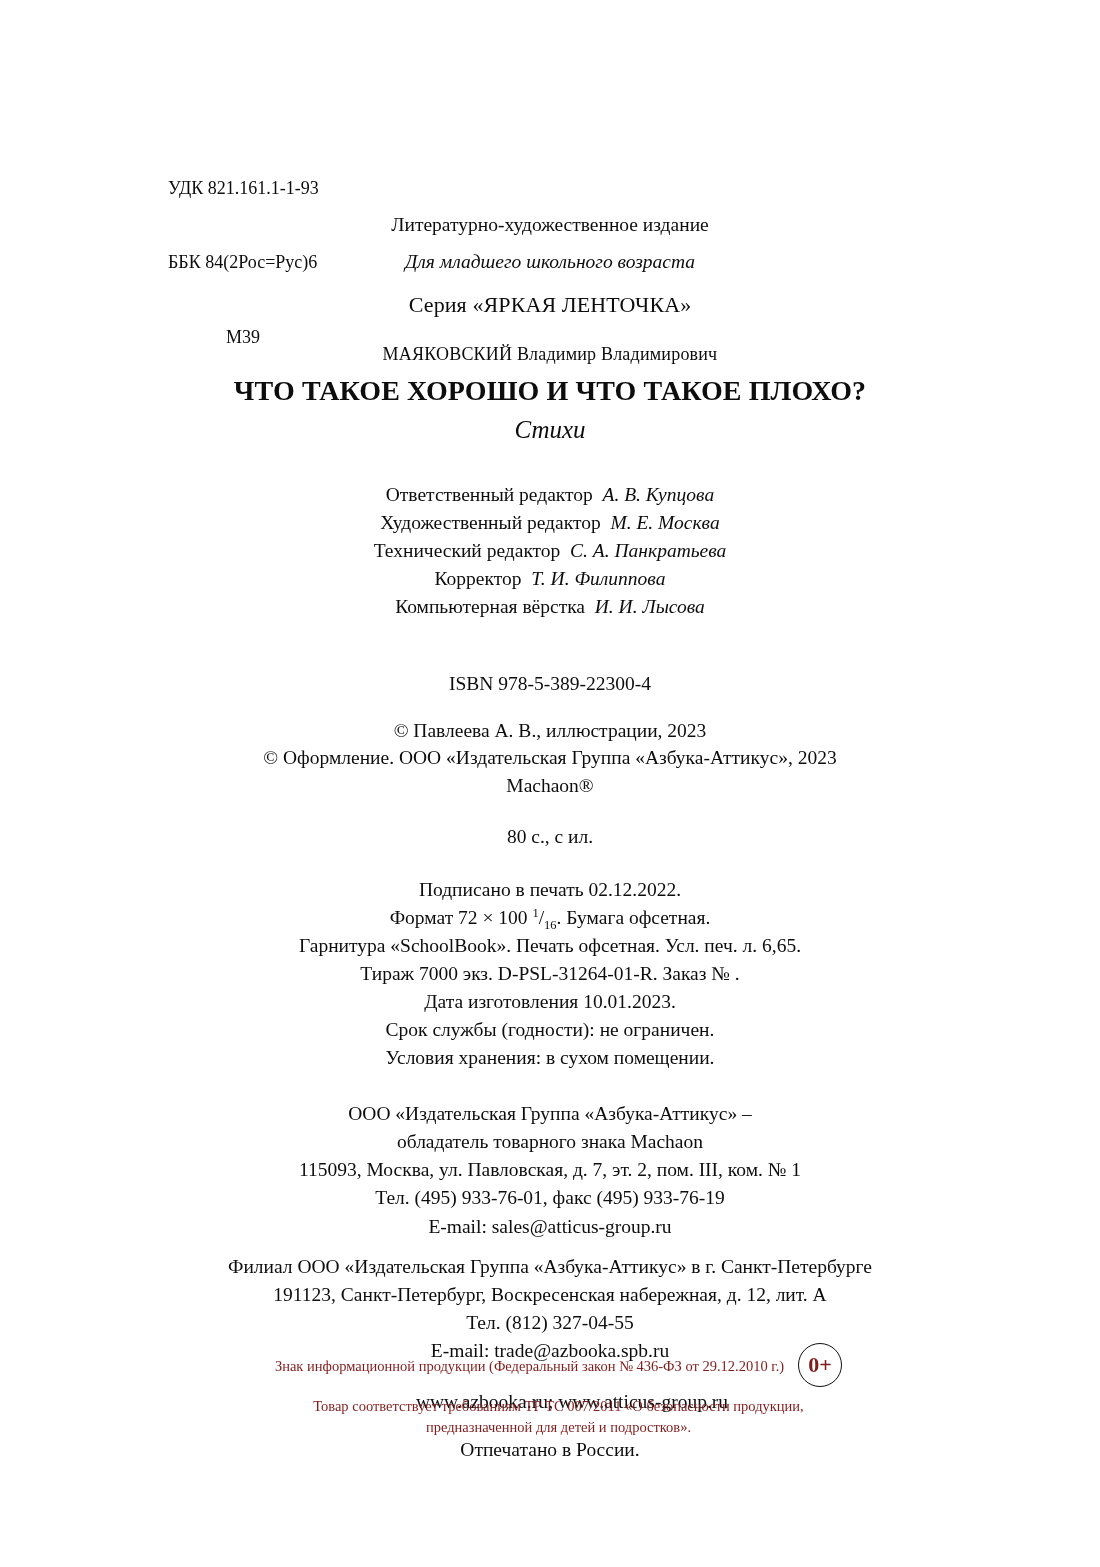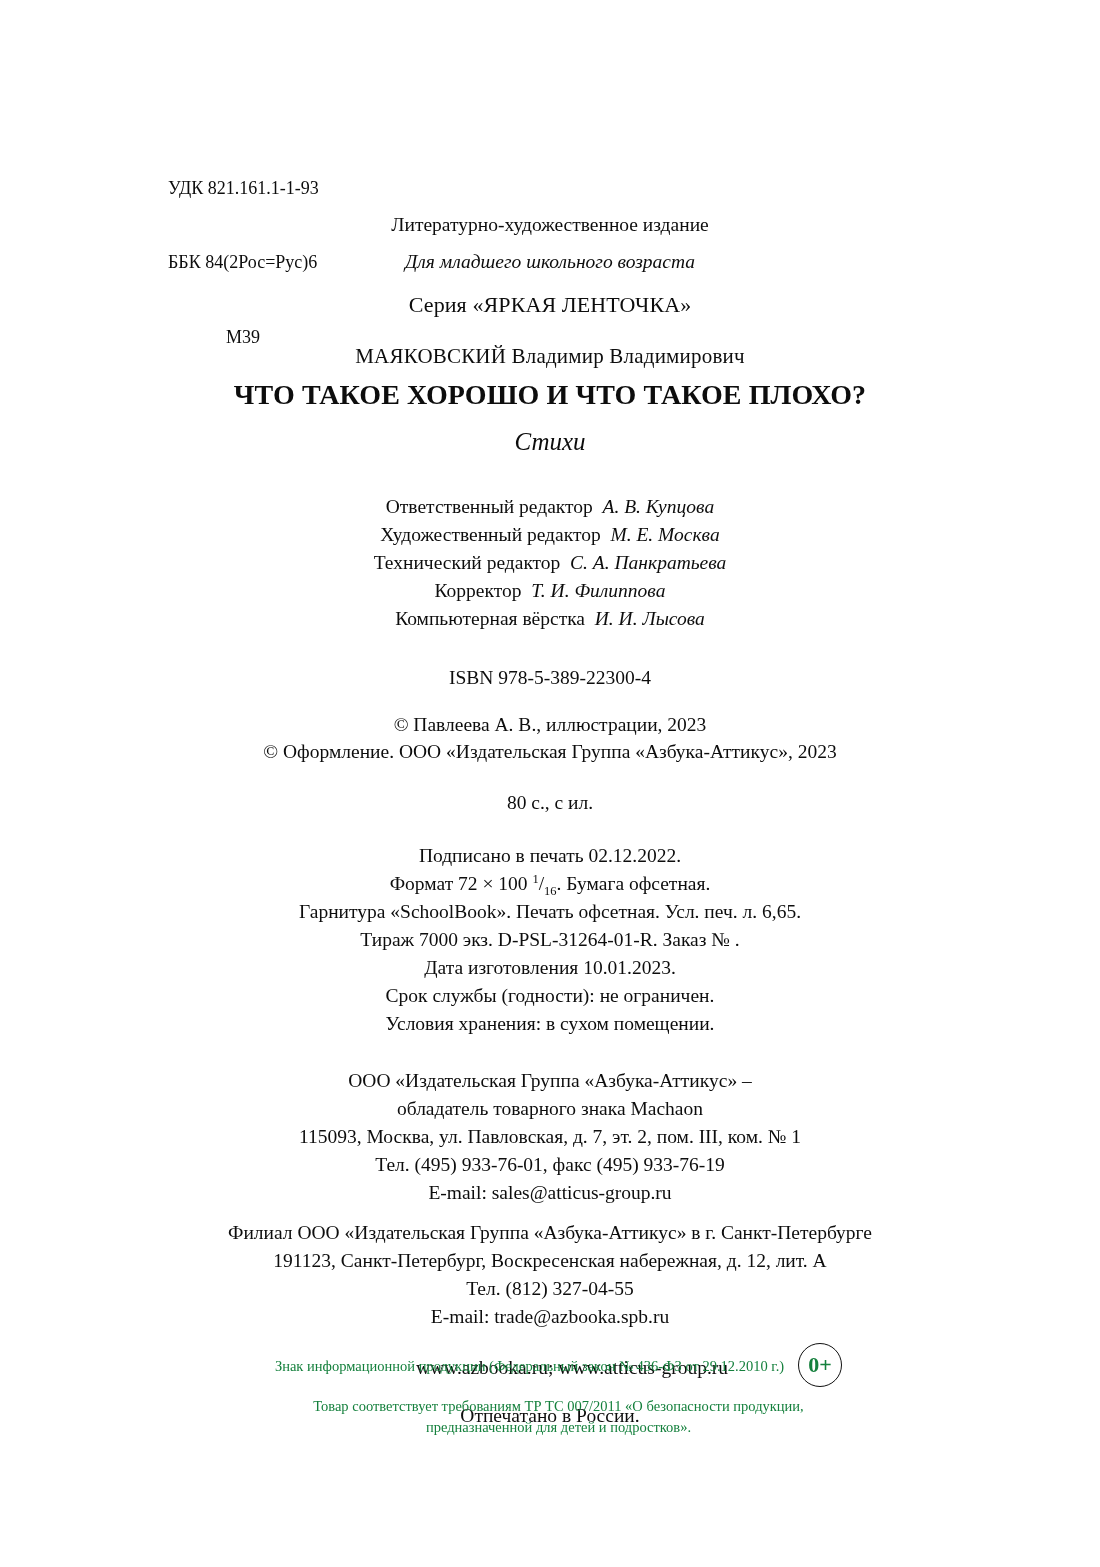--- a/index.html
+++ b/index.html
@@ -51,46 +51,46 @@
     font-size: 19.5px;
     font-style: italic;
     margin-top: 12px;
   }
   .t-series {
     font-size: 22px;
     margin-top: 19px;
     letter-spacing: 0.1px;
   }
   .t-author {
-    font-size: 21px;
+    font-size: 18px;
     margin-top: 26px;
     letter-spacing: 0.2px;
   }
   .t-title {
     font-size: 28px;
     font-weight: bold;
     margin-top: 10px;
     letter-spacing: 0.1px;
   }
   .t-subtitle {
     font-size: 25px;
     font-style: italic;
-    margin-top: 17px;
+    margin-top: 9px;
   }
 
   .staff {
     margin-top: 37px;
     font-size: 19.5px;
     line-height: 1.43;
   }
   .staff .role { font-style: normal; }
   .staff .person { font-style: italic; }
 
   .isbn {
-    margin-top: 34px;
+    margin-top: 52px;
     font-size: 19.5px;
   }
   .copyright {
     margin-top: 22px;
     font-size: 19.5px;
     line-height: 1.42;
   }
   .pages-note {
     margin-top: 26px;
     font-size: 19.5px;
@@ -130,21 +130,21 @@
 
   
   .footer {
     position: absolute;
     left: 17px;
     right: 0;
     bottom: 128px;
     text-align: center;
     font-size: 14.5px;
     line-height: 1.5;
-    color: #15803d;
+    color: #7f1d1d;
   }
   .footer .fline { display: block; }
   .age-badge {
     display: inline-block;
     width: 42px;
     height: 42px;
     border: 1.6px solid #111;
     border-radius: 50%;
     font-size: 22px;
     font-weight: bold;
@@ -206,20 +206,21 @@
         <span class="role">Компьютерная вёрстка</span>
         <span>&nbsp;</span><span class="person">И. И. Лысова</span>
       </div>
     </div>
 
     <div class="isbn">ISBN 978-5-389-22300-4</div>
 
     <div class="copyright">
       <span class="ln">© Павлеева А. В., иллюстрации, 2023</span>
       <span class="ln">© Оформление. ООО «Издательская Группа «Азбука-Аттикус», 2023</span>
+      <span class="ln">Machaon®</span>
     </div>
 
     <div class="pages-note">80 с., с ил.</div>
 
     <div class="print-block">
       <span class="ln">Подписано в печать 02.12.2022.</span>
       <span class="ln frac"><span>Формат 72 × 100 </span><sup>1</sup>/<sub>16</sub><span>. Бумага офсетная.</span></span>
       <span class="ln">Гарнитура «SchoolBook». Печать офсетная. Усл. печ. л. 6,65.</span>
       <span class="ln">Тираж 7000 экз. D-PSL-31264-01-R. Заказ №        .</span>
       <span class="ln">Дата изготовления 10.01.2023.</span>

